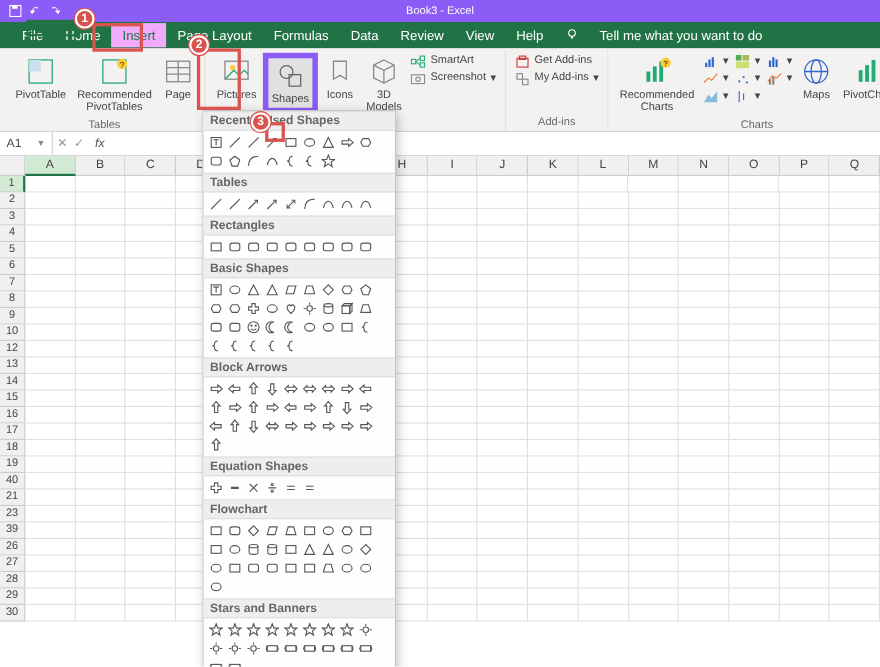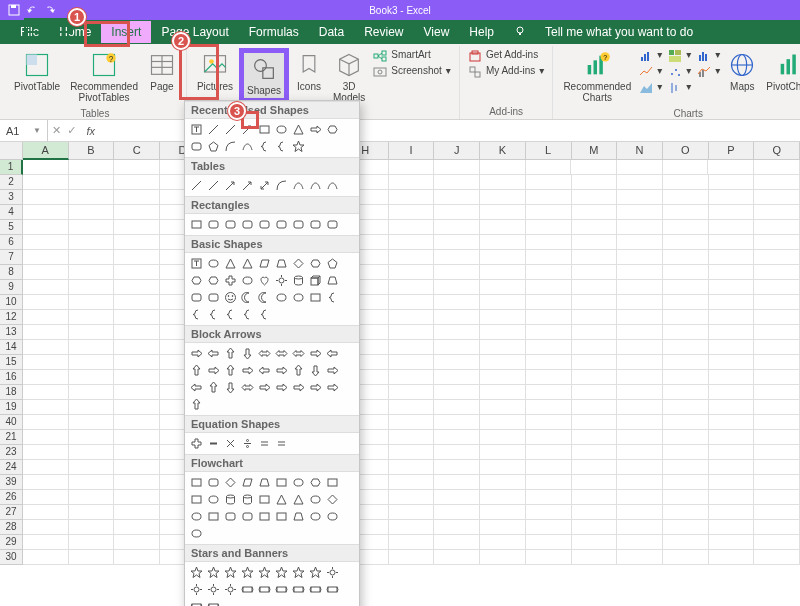--- a/index.html
+++ b/index.html
@@ -621,20 +621,40 @@
         <div class="cell"></div>
         <div class="cell"></div>
         <div class="cell"></div>
         <div class="cell"></div>
         <div class="cell"></div>
         <div class="cell"></div>
         <div class="cell"></div>
         <div class="cell"></div>
       </div>
       <div class="row">
+        <div class="rh">17</div>
+        <div class="cell"></div>
+        <div class="cell"></div>
+        <div class="cell"></div>
+        <div class="cell"></div>
+        <div class="cell"></div>
+        <div class="cell"></div>
+        <div class="cell"></div>
+        <div class="cell"></div>
+        <div class="cell"></div>
+        <div class="cell"></div>
+        <div class="cell"></div>
+        <div class="cell"></div>
+        <div class="cell"></div>
+        <div class="cell"></div>
+        <div class="cell"></div>
+        <div class="cell"></div>
+        <div class="cell"></div>
+      </div>
+      <div class="row">
         <div class="rh">18</div>
         <div class="cell"></div>
         <div class="cell"></div>
         <div class="cell"></div>
         <div class="cell"></div>
         <div class="cell"></div>
         <div class="cell"></div>
         <div class="cell"></div>
         <div class="cell"></div>
         <div class="cell"></div>
@@ -702,40 +722,20 @@
         <div class="cell"></div>
         <div class="cell"></div>
         <div class="cell"></div>
         <div class="cell"></div>
         <div class="cell"></div>
         <div class="cell"></div>
         <div class="cell"></div>
       </div>
       <div class="row">
         <div class="rh">23</div>
-        <div class="cell"></div>
-        <div class="cell"></div>
-        <div class="cell"></div>
-        <div class="cell"></div>
-        <div class="cell"></div>
-        <div class="cell"></div>
-        <div class="cell"></div>
-        <div class="cell"></div>
-        <div class="cell"></div>
-        <div class="cell"></div>
-        <div class="cell"></div>
-        <div class="cell"></div>
-        <div class="cell"></div>
-        <div class="cell"></div>
-        <div class="cell"></div>
-        <div class="cell"></div>
-        <div class="cell"></div>
-      </div>
-      <div class="row">
-        <div class="rh">24</div>
         <div class="cell"></div>
         <div class="cell"></div>
         <div class="cell"></div>
         <div class="cell"></div>
         <div class="cell"></div>
         <div class="cell"></div>
         <div class="cell"></div>
         <div class="cell"></div>
         <div class="cell"></div>
         <div class="cell"></div>

